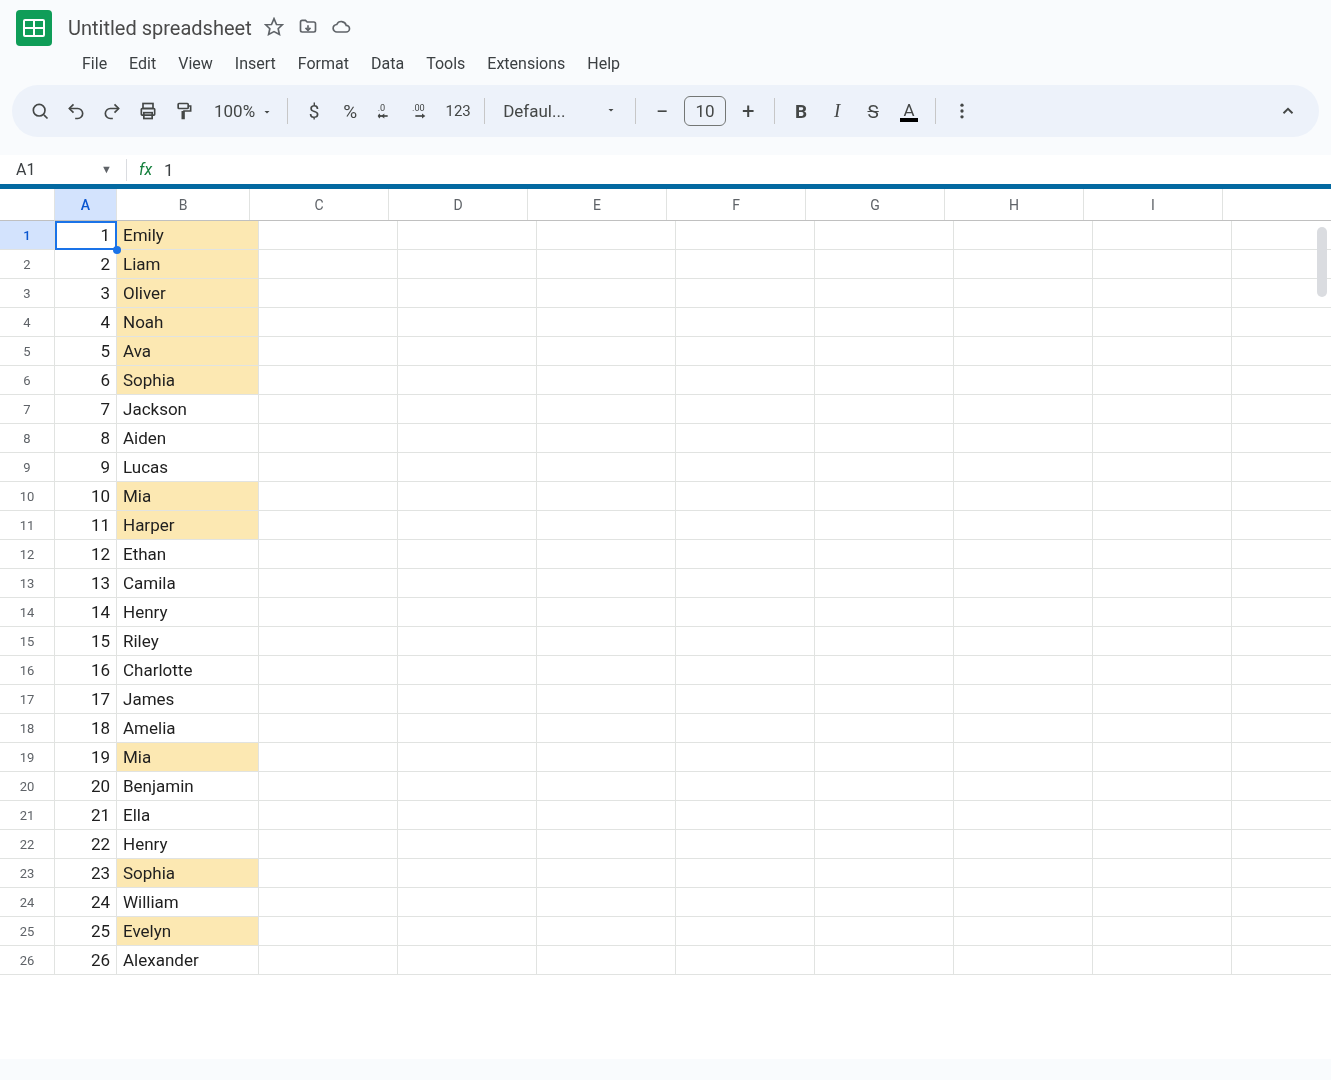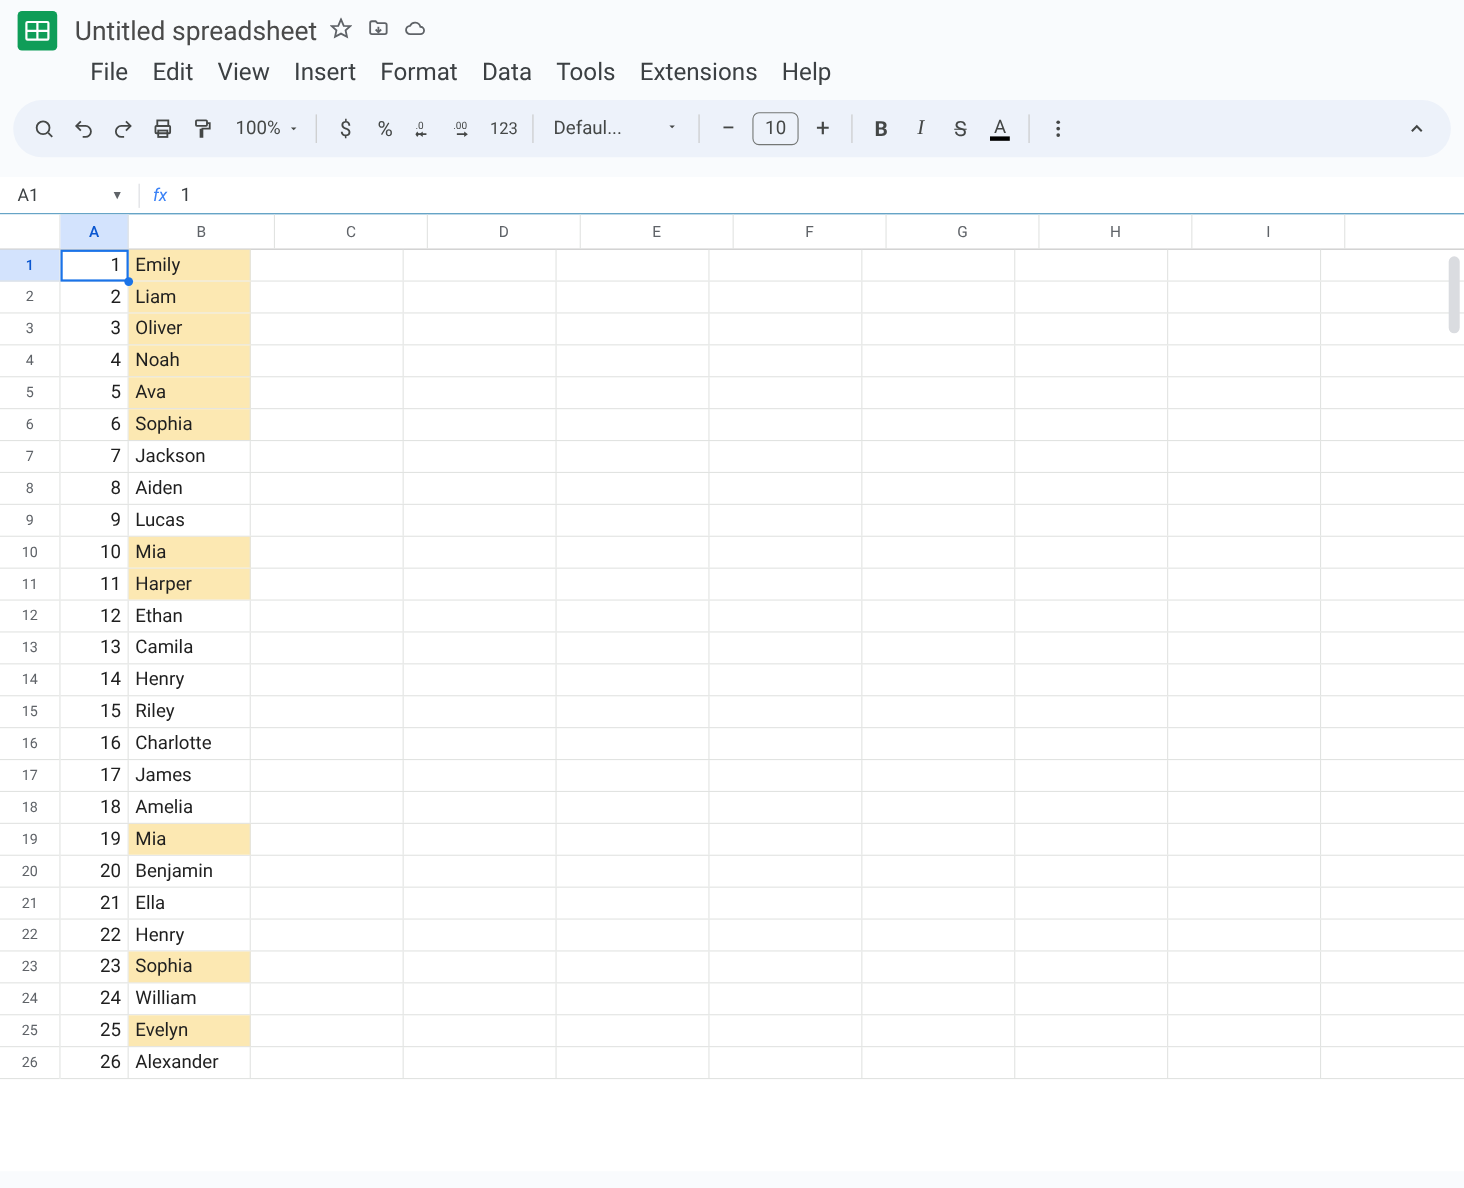--- a/index.html
+++ b/index.html
@@ -18,35 +18,35 @@
     display: flex;
     align-items: center;
     padding: 6px 12px 0 12px;
     gap: 10px;
   }
   .sheets-logo {
     width: 44px; height: 44px;
     display:flex; align-items:center; justify-content:center;
   }
   .doc-title {
-    font-size: 24px;
+    font-size: 20px;
     color: #4a4a4a;
     padding: 2px 2px;
   }
   .title-icons {
     display:flex; gap:14px; align-items:center;
     color:#5f6368;
   }
   .title-icons svg, .title-icons .glyph { width:20px; height:20px; }
 
   .menubar {
     display:flex;
     gap: 2px;
     padding: 0 0 8px 72px;
-    font-size: 22px;
+    font-size: 16px;
     color:#3c4043;
   }
   .menu-item {
     padding: 4px 10px;
     border-radius:4px;
     cursor:pointer;
   }
 
   
   .toolbar-wrap {
@@ -98,37 +98,37 @@
     display:flex; align-items:center; justify-content:center;
     position:absolute; right:16px;
     cursor:pointer;
   }
 
   
   .fxbar {
     display:flex;
     align-items:center;
     height: 34px;
-    border-bottom:1px solid #0369a1;
+    border-bottom:5px solid #0369a1;
     padding: 0 0 0 8px;
     gap: 8px;
     background:#fff;
     margin-top:18px;
   }
   .namebox {
     width: 110px;
     display:flex; align-items:center; justify-content:space-between;
     padding: 0 6px 0 8px;
     font-size:16px;
     color:#3c4043;
     cursor:pointer;
   }
   .namebox .dd { font-size:11px; color:#5f6368;}
   .fx-sep { width:1px; height:22px; background:#dadce0;}
-  .fx-label { font-style:italic; color:#3b82f6; font-size:16px; padding:0 4px;}
+  .fx-label { font-style:italic; color:#15803d; font-size:16px; padding:0 4px;}
   .fx-content { font-size:17px; color:#3c4043; }
 
   
   .grid-wrap {
     display:flex;
     background:#fff;
     position:relative;
     height: calc(1080px - 210px);
   }
   .corner {
@@ -179,21 +179,21 @@
     border-right:1px solid #e1e3e1;
     font-size:17px;
     color:#1f1f1f;
     display:flex;
     align-items:center;
     padding: 0 6px;
     overflow:hidden;
     white-space:nowrap;
   }
   .cell.colA { width:62px; justify-content:flex-end; }
-  .cell.colB { width:111px; }
+  .cell.colB { width:142px; }
   .cell.other { width:139px; }
   .hl { background:#fce8b2; }
 
   
   .active-outline {
     position:absolute;
     top:0; left:0;
     width:62px; height:29px;
     border:2px solid #1a73e8;
     pointer-events:none;

